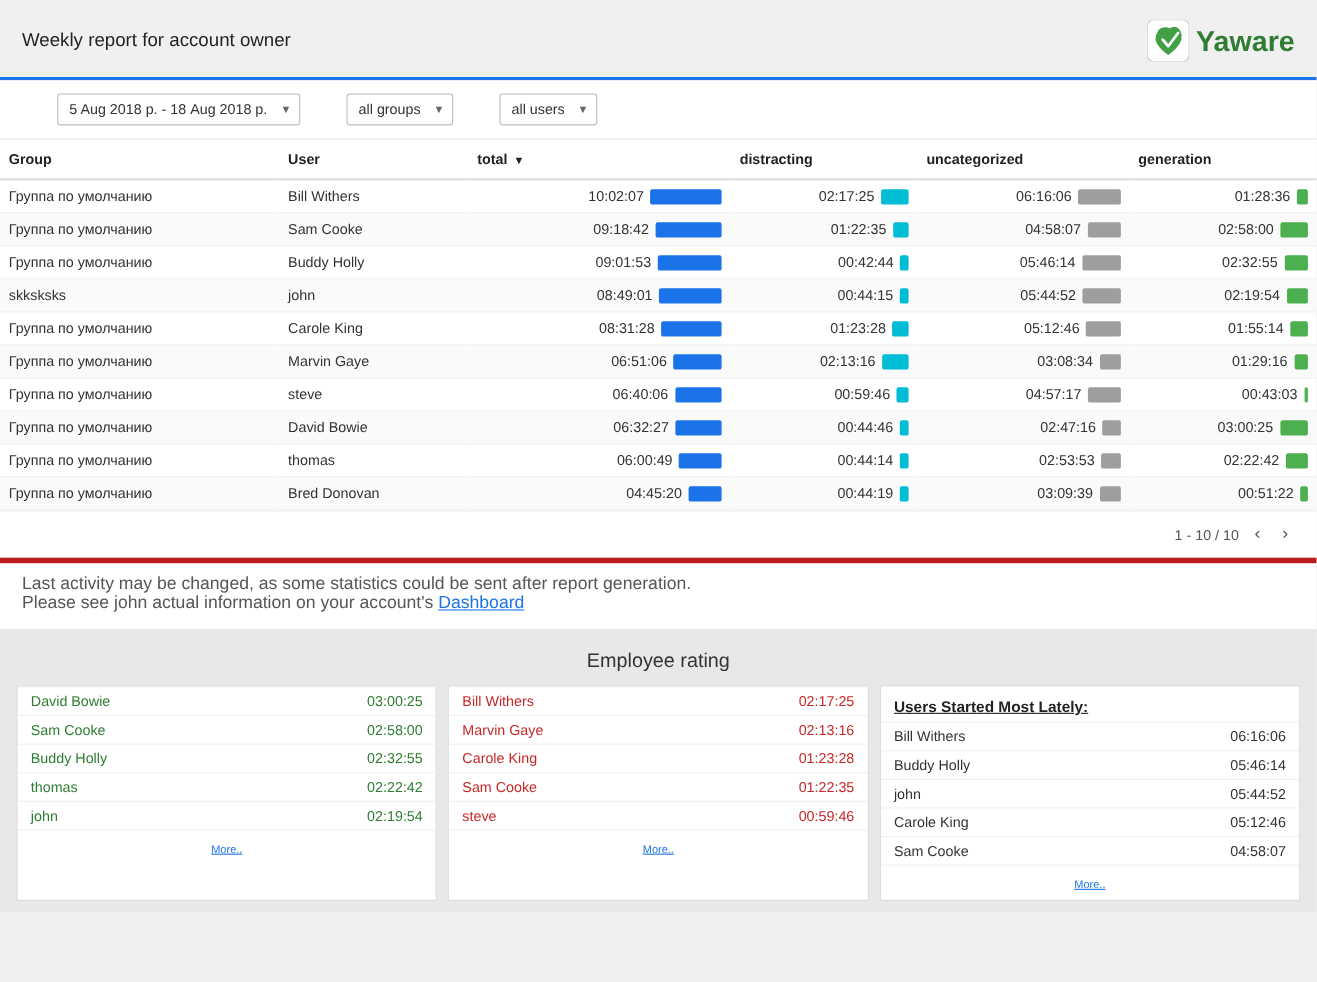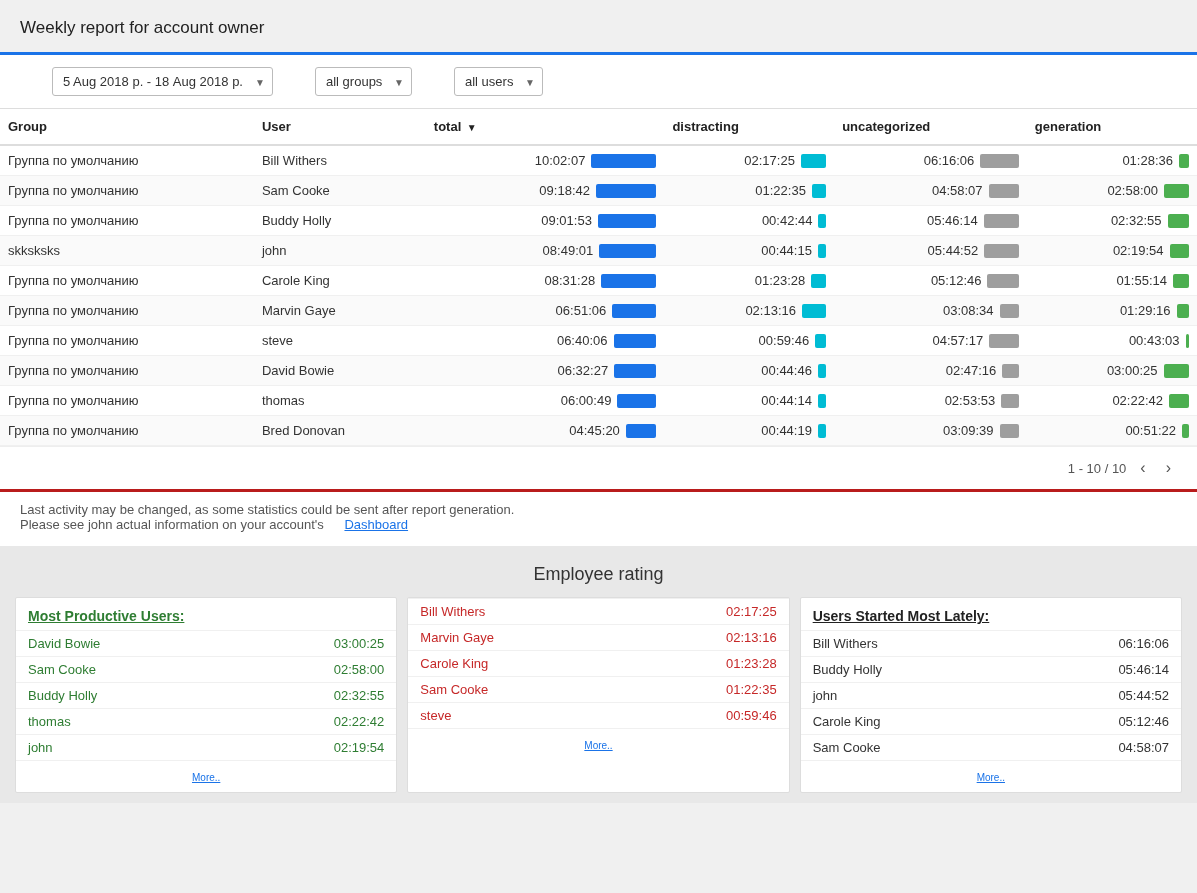--- a/index.html
+++ b/index.html
@@ -122,25 +122,25 @@
       border: none;
       cursor: pointer;
       font-size: 16px;
       color: #555;
       padding: 2px 6px;
     }
 
     .footer-note {
       background: #fff;
       padding: 10px 20px 14px 20px;
-      font-size: 13px;
+      font-size: 16px;
       color: #555;
-      border-top: 3px solid #b91c1c;
-    }
-    .footer-note a { color: #1a73e8; margin-left: 17px; }
+      border-top: 5px solid #b91c1c;
+    }
+    .footer-note a { color: #1a73e8; }
 
     .employee-rating {
       background: #e8e8e8;
       padding: 10px 0 0 0;
     }
     .employee-rating-title {
       text-align: center;
       font-size: 18px;
       font-weight: normal;
       color: #333;
@@ -189,20 +189,29 @@
     }
     .rating-more a { color: #1a73e8; font-size: 10px; }
 
     .sort-icon { font-size: 10px; margin-left: 2px; }
   </style>
 </head>
 <body>
 
 <div class="header">
   <h1 class="header-title">Weekly report for account owner</h1>
+  <div class="logo">
+    <svg class="logo-icon" viewBox="0 0 38 38" xmlns="http://www.w3.org/2000/svg">
+      <rect width="38" height="38" rx="6" fill="#fff" stroke="#ccc"></rect>
+      <path d="M10 10 Q14 6 20 8 Q26 4 30 10 Q34 18 26 26 Q22 30 19 32 Q16 30 12 26 Q4 18 10 10Z" fill="#43a047"></path>
+      <path d="M14 18 L19 24 L28 12" stroke="#fff" stroke-width="2.5" fill="none" stroke-linecap="round" stroke-linejoin="round"></path>
+      <path d="M10 10 Q14 6 20 8" stroke="#43a047" fill="none"></path>
+    </svg>
+    <span class="logo-text">Yaware</span>
+  </div>
 </div>
 
 <div class="filters">
   <div class="filter-wrapper">
     <select class="filter-select">
       <option>5 Aug 2018 р. - 18 Aug 2018 р.</option>
     </select>
     <span class="filter-arrow">▼</span>
   </div>
   <div class="filter-wrapper">
@@ -526,21 +535,20 @@
   <div>
     <span>Please see john actual information on your account's </span><a href="#">Dashboard</a>
   </div>
 </div>
 
 <div class="employee-rating">
   <div class="employee-rating-title">Employee rating</div>
   <div class="rating-panels">
 
     <div class="rating-panel">
-      <div class="rating-panel-header green">Most Productive Users:</div>
       <div id="productive-list">
           <div class="rating-item">
       <span class="name ">David Bowie</span>
       <span class="time ">03:00:25</span>
     </div>
           <div class="rating-item">
       <span class="name ">Sam Cooke</span>
       <span class="time ">02:58:00</span>
     </div>
           <div class="rating-item">

